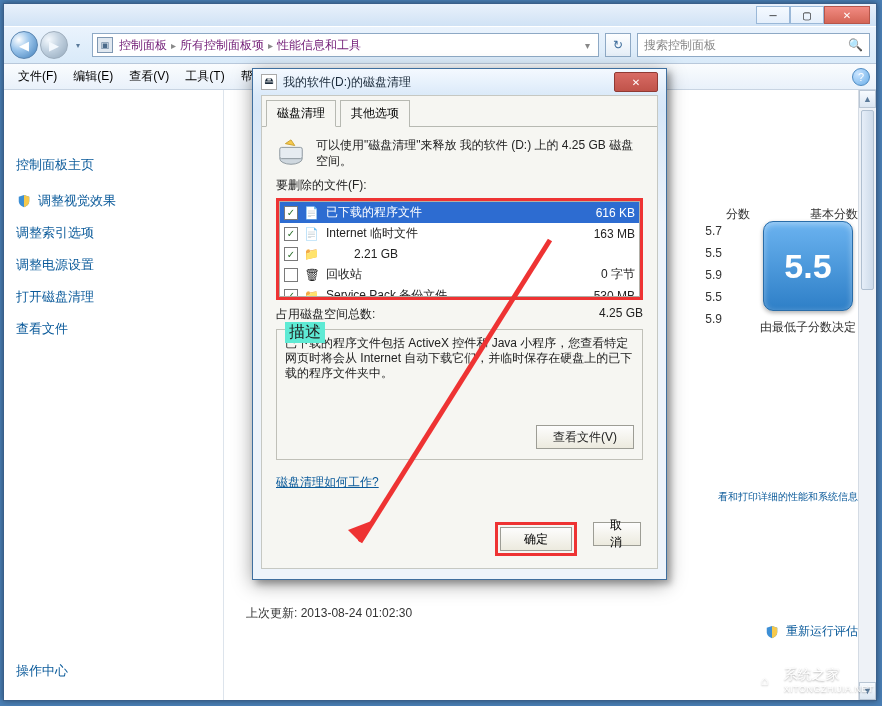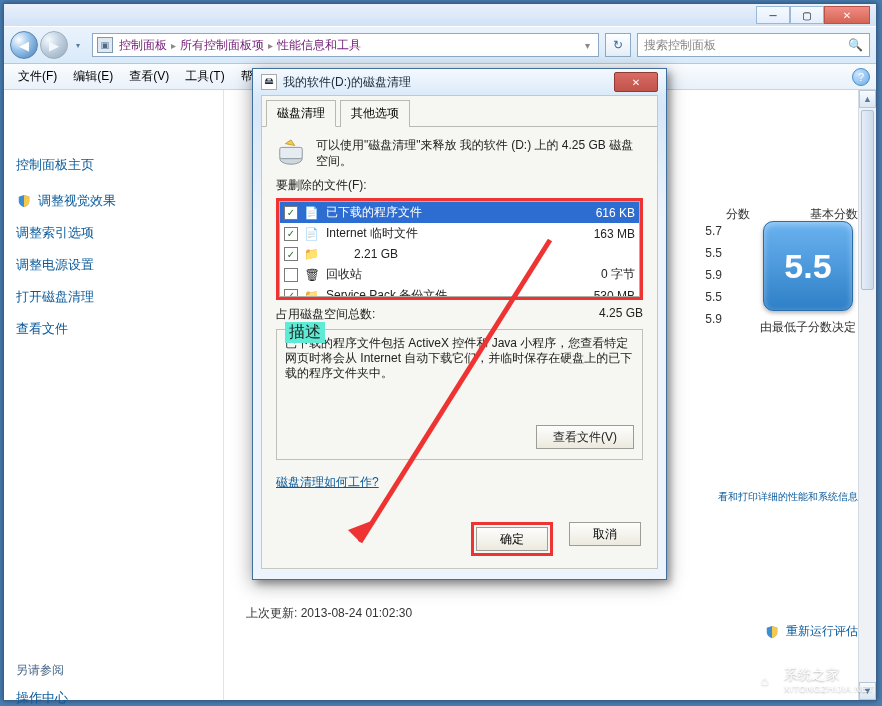--- a/index.html
+++ b/index.html
@@ -167,21 +167,20 @@
           <span>调整电源设置</span>
         </div>
       <div class="link">
           <span>打开磁盘清理</span>
         </div>
       <div class="link">
           <span>查看文件</span>
         </div>
 
       <div style="height:310px"></div>
-      <div class="group-title">另请参阅</div>
       <div class="bottom-link">操作中心</div>
     </div>
 
     <div class="rightpane">
       <div class="score-header-row">
         <span>分数</span>
         <span>基本分数</span>
       </div>
       <div class="score-strip">
         <div style="display:flex; gap:36px; align-items:flex-end;">
@@ -290,21 +289,21 @@
         <div class="view-files-row">
           <div class="dlg-btn">查看文件(V)</div>
         </div>
       </div>
       <a class="how-link">磁盘清理如何工作?</a>
     </div>
     <div class="dlg-footer">
       <div class="ok-wrap">
         <div class="dlg-btn" style="width:72px">确定</div>
       </div>
-      <div class="dlg-btn" style="width:72px">取消</div>
+      <div class="dlg-btn" style="width:48px">取消</div>
     </div>
   </div>
 </div>
 
 <div class="call-arrow">
   <svg viewBox="0 0 230 330">
     <line x1="210" y1="10" x2="20" y2="312" stroke="#e33" stroke-width="5"></line>
     <polygon points="20,312 34,290 8,300" fill="#e33"></polygon>
   </svg>
 </div>

